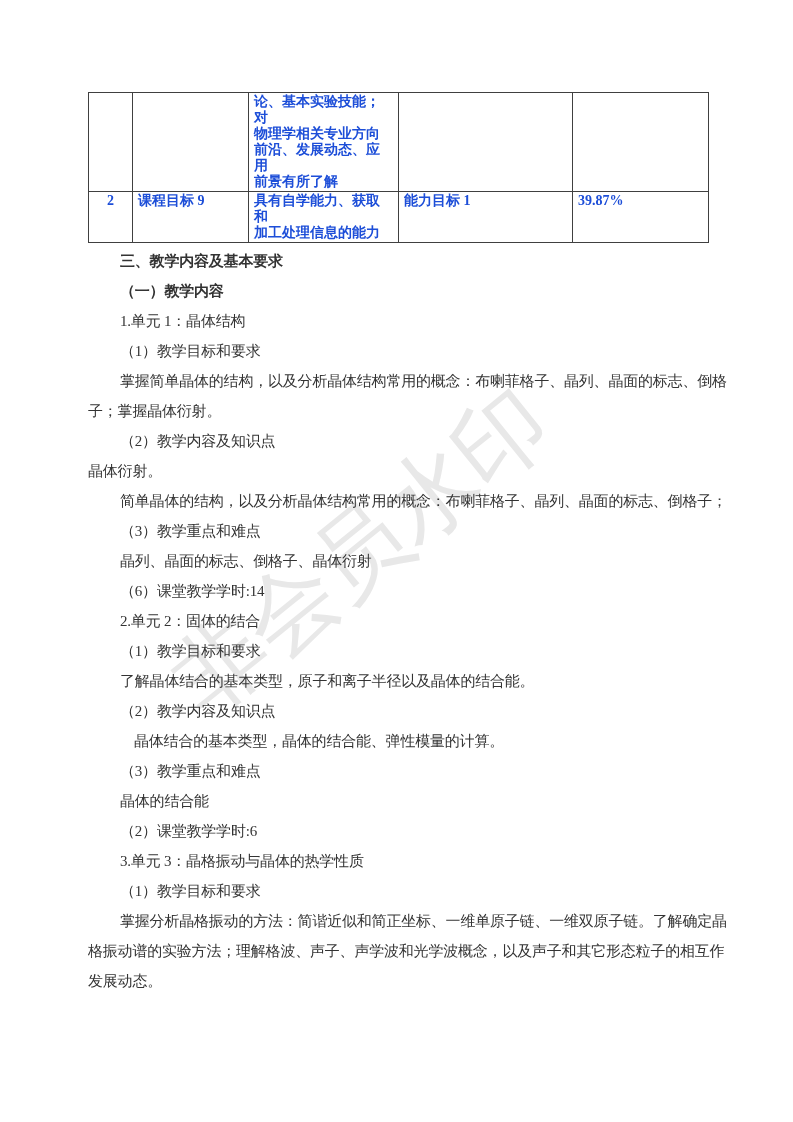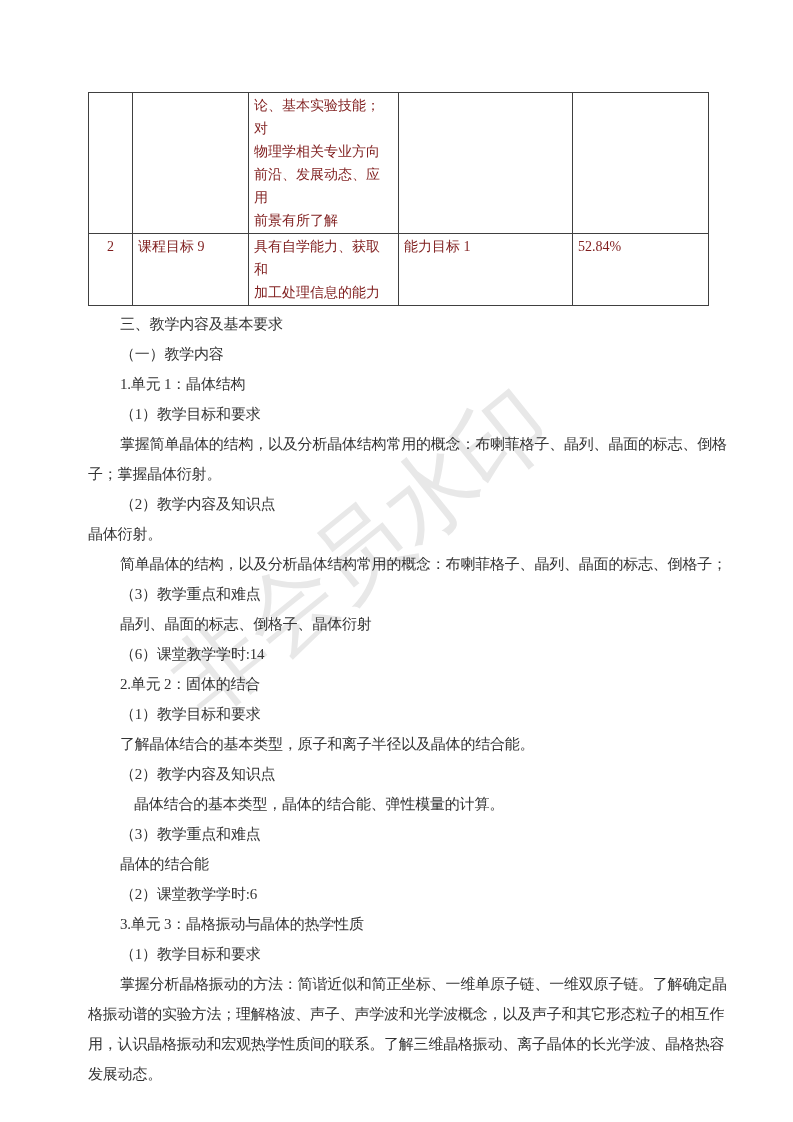--- a/index.html
+++ b/index.html
@@ -31,38 +31,39 @@
   }
   table.obj{
     border-collapse:collapse;
     table-layout:fixed;
     width:620px;
   }
   table.obj td{
     border:1px solid #404040;
     vertical-align:top;
     font-size:14px;
-    line-height:23px;
+    line-height:16px;
     padding:1px 5px;
     white-space:pre-line;      
-    color:#7f1d1d;
+    color:#1d4ed8;
     overflow:hidden;
+    font-weight:bold;
   }
   table.obj td.c-num{text-align:center;padding:1px 2px;}
   table.obj tr.r1{height:84px;}
   table.obj tr.r2{height:44px;}
 
   .content{margin-top:3px;}
   .ln{
     font-size:15px;
     line-height:30px;
     letter-spacing:-0.2px;
     white-space:nowrap;
   }
-  .h1,.h2{font-weight:normal;}
+  .h1,.h2{font-weight:bold;}
   .h1,.h2,.item{padding-left:32px;}
   .item-deep{padding-left:46px;}
   .cont{padding-left:0;}
 </style>
 </head>
 <body>
 
 <div class="page">
 
   <div class="watermark">非会员水印</div>
@@ -87,21 +88,21 @@
 前景有所了解</td>
           <td></td>
           <td></td>
         </tr>
         <tr class="r2">
           <td class="c-num">2</td>
           <td>课程目标 9</td>
           <td>具有自学能力、获取和
 加工处理信息的能力</td>
           <td>能力目标 1</td>
-          <td>52.84%</td>
+          <td>39.87%</td>
         </tr>
       </tbody>
     </table>
 
     <div class="content">
       <div class="ln h1">三、教学内容及基本要求</div>
       <div class="ln h2">（一）教学内容</div>
       <div class="ln item">1.单元 1：晶体结构</div>
       <div class="ln item">（1）教学目标和要求</div>
       <div class="ln item">掌握简单晶体的结构，以及分析晶体结构常用的概念：布喇菲格子、晶列、晶面的标志、倒格</div>
@@ -117,18 +118,17 @@
       <div class="ln item">了解晶体结合的基本类型，原子和离子半径以及晶体的结合能。</div>
       <div class="ln item">（2）教学内容及知识点</div>
       <div class="ln item-deep">晶体结合的基本类型，晶体的结合能、弹性模量的计算。</div>
       <div class="ln item">（3）教学重点和难点</div>
       <div class="ln item">晶体的结合能</div>
       <div class="ln item">（2）课堂教学学时:6</div>
       <div class="ln item">3.单元 3：晶格振动与晶体的热学性质</div>
       <div class="ln item">（1）教学目标和要求</div>
       <div class="ln item">掌握分析晶格振动的方法：简谐近似和简正坐标、一维单原子链、一维双原子链。了解确定晶</div>
       <div class="ln cont">格振动谱的实验方法；理解格波、声子、声学波和光学波概念，以及声子和其它形态粒子的相互作</div>
-      <div class="ln cont">用，认识晶格振动和宏观热学性质间的联系。了解三维晶格振动、离子晶体的长光学波、晶格热容</div>
       <div class="ln cont">发展动态。</div>
     </div>
 
   </div>
 </div>
 
 </body></html>

